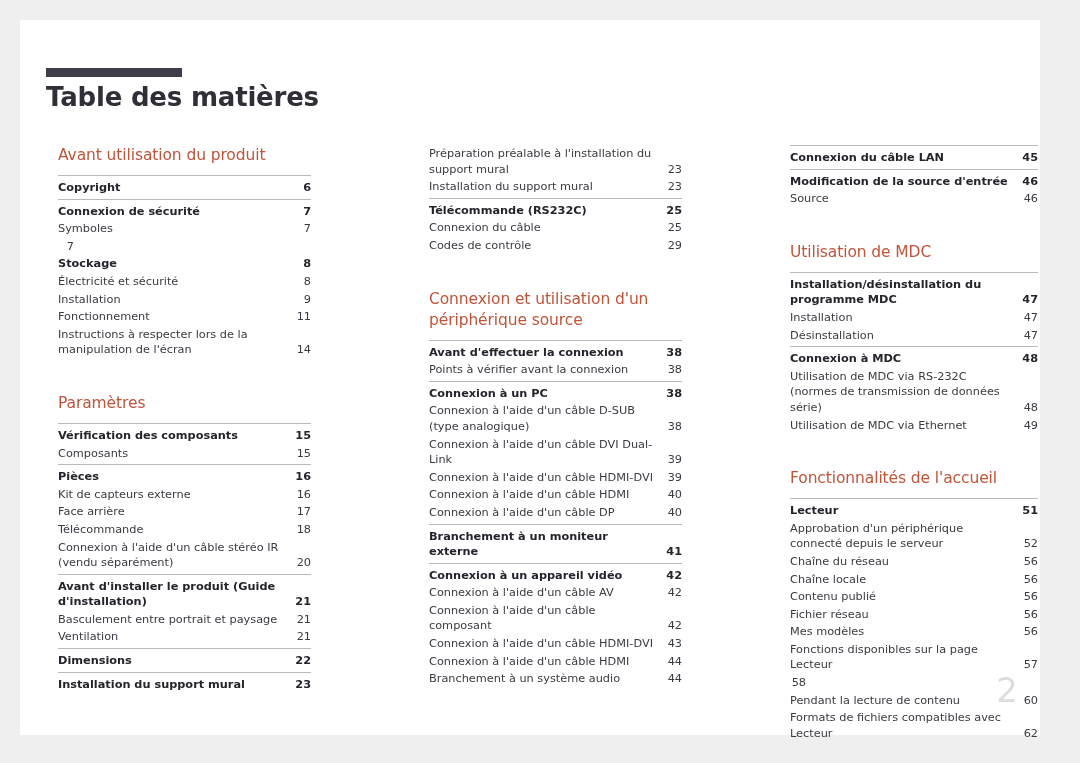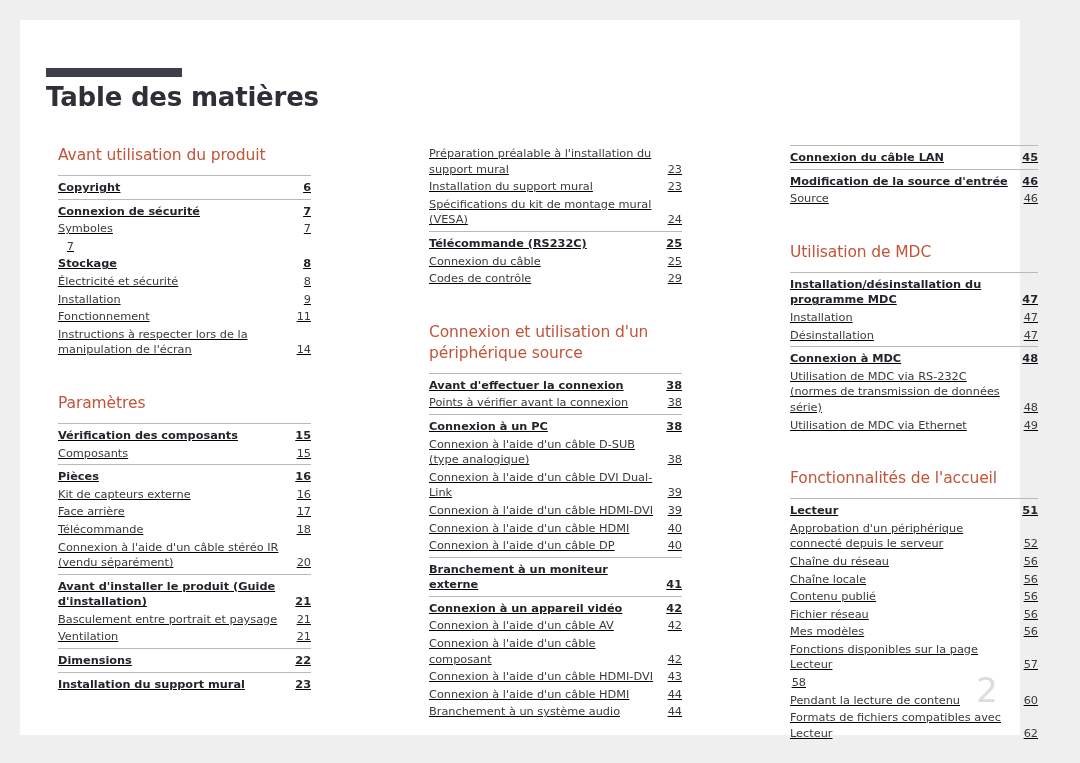--- a/index.html
+++ b/index.html
@@ -13,20 +13,21 @@
     font-family: "DejaVu Sans", "Liberation Sans", sans-serif;
     overflow: hidden;
   }
   #page {
     position: absolute;
     left: 20px;
     top: 20px;
     width: 1000px;
     height: 715px;
     background: #ffffff;
+    padding-left: 20px;
   }
 
   
   .title-bar {
     position: absolute;
     left: 26px;
     top: 48px;
     width: 136px;
     height: 9px;
     background: #3f3f4a;
@@ -68,21 +69,20 @@
     margin: 0 0 9px 0;
     letter-spacing: -0.1px;
   }
   .sec-head.spaced-top { margin-top: 34px; }
 
   
   .group {
     border-top: 1px solid #b9b9b9;
     padding-top: 3px;
     margin-bottom: 2px;
-    text-decoration: underline;
   }
   .group.no-rule {
     border-top: 0;
     padding-top: 0;
   }
 
   .entry {
     display: flex;
     align-items: flex-start;
     justify-content: space-between;
@@ -232,24 +232,20 @@
     <div class="col col-2">
         <div class="group no-rule">
           <div class="entry sub">
             <span class="label">Préparation préalable à l'installation du support mural</span>
             <span class="page">23</span>
           </div>
           <div class="entry sub">
             <span class="label">Installation du support mural</span>
             <span class="page">23</span>
           </div>
-          <div class="entry sub">
-            <span class="label">Spécifications du kit de montage mural (VESA)</span>
-            <span class="page">24</span>
-          </div>
         </div>
         <div class="group">
           <div class="entry bold">
             <span class="label">Télécommande (RS232C)</span>
             <span class="page">25</span>
           </div>
           <div class="entry sub">
             <span class="label">Connexion du câble</span>
             <span class="page">25</span>
           </div>

